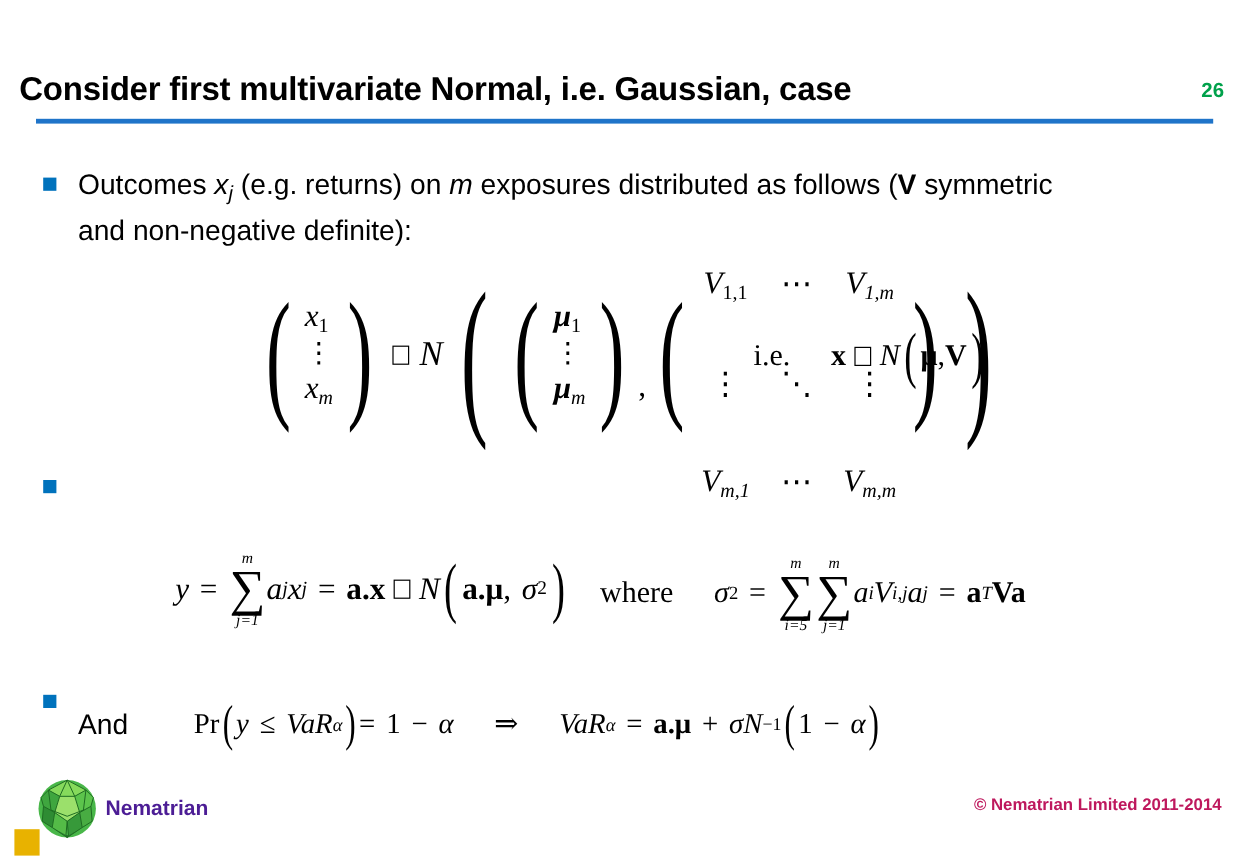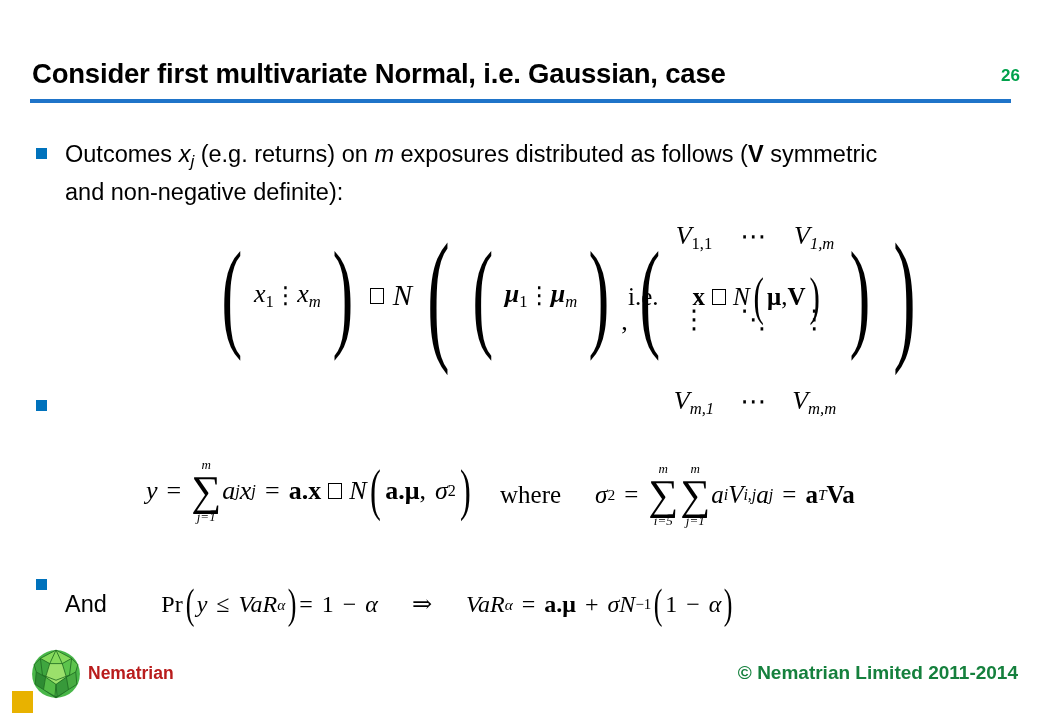--- a/index.html
+++ b/index.html
@@ -12,21 +12,21 @@
     height: 720px;
     position: relative;
     overflow: hidden;
     font-family: "Liberation Sans", sans-serif;
     color: #000000;
   }
 
   
   #slide-title {
     position: absolute;
-    left: 32px;
+    left: 16px;
     top: 58px;
     width: 900px;
     font-size: 27.5px;
     font-weight: bold;
     letter-spacing: -0.2px;
     color: #000000;
     white-space: nowrap;
   }
   #page-number {
     position: absolute;
@@ -137,21 +137,21 @@
     transform: scaleX(0.52);
     color: #000;
   }
   .paren-xtall {
     font-size: 146px;
     transform: scaleX(0.46);
     color: #000;
   }
   .colvec {
     display: inline-flex;
-    align-items: center;
+    flex-direction: column;
     justify-content: center;
     line-height: 1.18;
     padding: 0 2px;
   }
   .colvec > div { white-space: nowrap; }
   .vdots { font-size: 0.9em; letter-spacing: 0; }
 
   .matrix-grid {
     display: grid;
     grid-template-columns: auto auto auto;
@@ -265,29 +265,29 @@
     top: 648px;
     width: 52px;
     height: 52px;
   }
   #footer-brand {
     position: absolute;
     left: 88px;
     top: 663px;
     font-size: 17.5px;
     font-weight: bold;
-    color: #b91c1c;
+    color: #4c1d95;
   }
   #footer-copyright {
     position: absolute;
     right: 22px;
     top: 662px;
-    font-size: 19px;
+    font-size: 14px;
     font-weight: bold;
-    color: #15803d;
+    color: #be185d;
     white-space: nowrap;
   }
   #footer-accent {
     position: absolute;
     left: 12px;
     top: 691px;
     width: 21px;
     height: 22px;
     background: #E8B200;
   }

